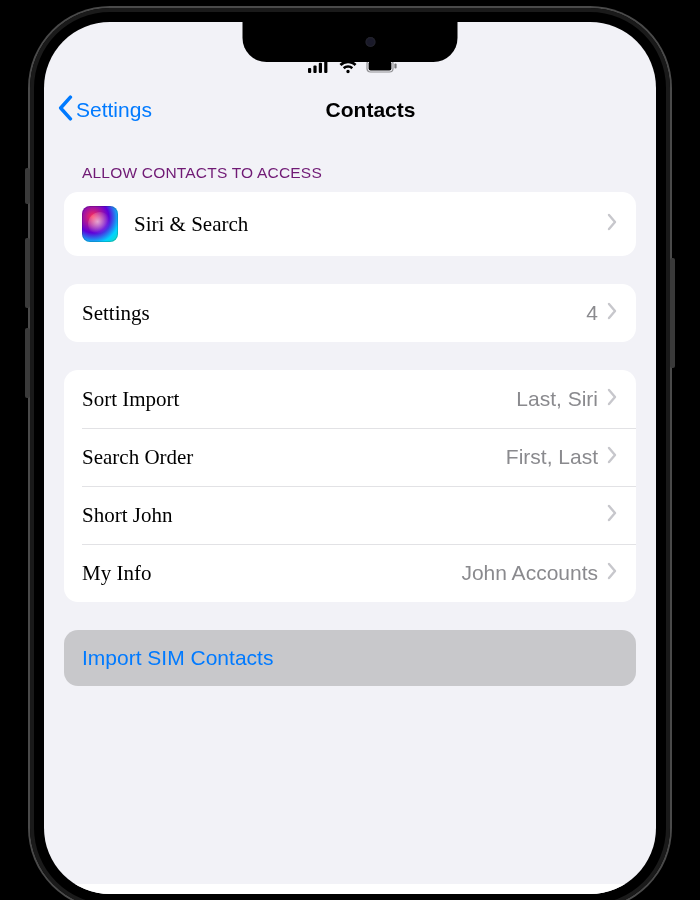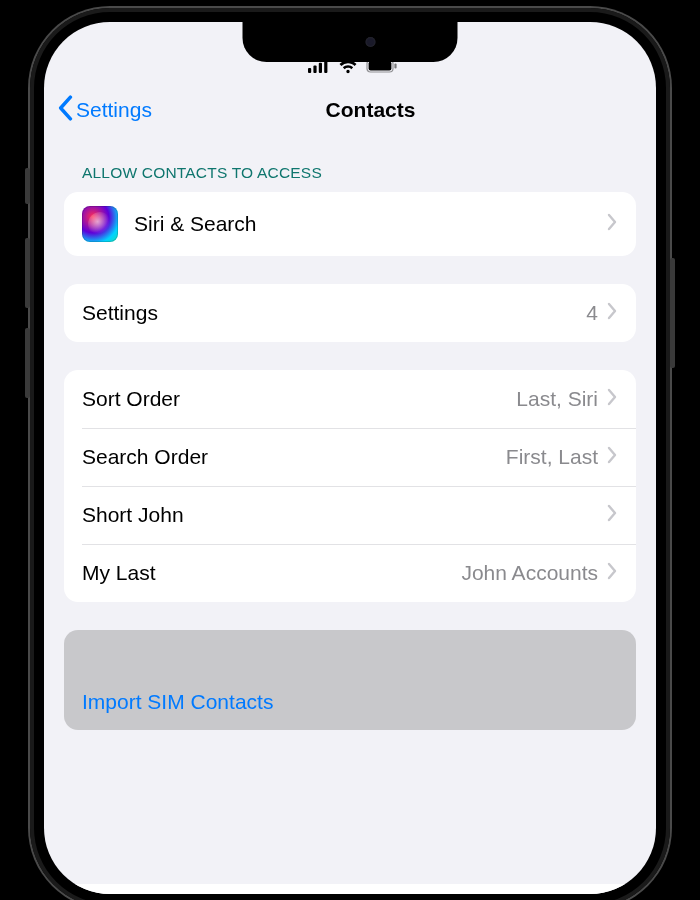--- a/index.html
+++ b/index.html
@@ -103,21 +103,21 @@
     .content {
       position: absolute;
       top: 120px;
       left: 0; right: 0;
       bottom: 0;
       overflow: hidden;
       padding: 0 20px;
     }
     .section-header {
       font-size: 15.5px;
-      color: #0f766e;
+      color: #701a75;
       letter-spacing: 0.2px;
       margin: 22px 18px 10px 18px;
       text-transform: uppercase;
     }
     .group {
       background: #fff;
       border-radius: 14px;
       overflow: hidden;
       margin-bottom: 28px;
     }
@@ -130,21 +130,21 @@
       color: #000;
       position: relative;
     }
     .row + .row::before {
       content: "";
       position: absolute;
       top: 0; left: 18px; right: 0;
       height: 1px;
       background: #e2e2e5;
     }
-    .row .label { flex: 1; }
+    .row .label { flex: 1; font-family: Liberation Serif, serif; }
     .row .value { color: #8a8a8e; font-size: 21px; margin-right: 8px; }
     .row .chevron { color: #c7c7cc; }
     .siri-icon {
       width: 36px; height: 36px;
       border-radius: 8px;
       margin-right: 16px;
       background: radial-gradient(circle at 30% 30%, #ff2d55, #5e00d9 45%, #00d2ff 75%, #18e0b0 100%);
       box-shadow: inset 0 0 0 1px rgba(0,0,0,0.15);
       position: relative;
     }
@@ -158,21 +158,20 @@
       background: #c8c8cb;
       border-radius: 14px;
       overflow: hidden;
       margin-bottom: 0;
     }
     .action-row {
       display:flex; align-items:flex-end;
       padding: 16px 18px;
       font-size: 21px;
       color: #007aff;
-      margin-top: 44px;
     }
     .bottom-fade{
       position:absolute; left:0; right:0; bottom:0; height:10px;
       background:#fff;
     }
   </style>
 </head>
 <body>
 
 <div class="device-frame">
@@ -246,21 +245,21 @@
           <span class="chevron">
             <svg width="12" height="18" viewBox="0 0 10 18">
                 <path d="M2 2 L8 9 L2 16" stroke="#c7c7cc" stroke-width="2.4" fill="none" stroke-linecap="round" stroke-linejoin="round"></path>
               </svg>
           </span>
         </div>
       </div>
 
       <div class="group">
         <div class="row">
-          <div class="label">Sort Order</div>
+          <div class="label">Sort Import</div>
           <div class="value">Last, Siri</div>
           <span class="chevron">
             <svg width="12" height="18" viewBox="0 0 10 18">
                 <path d="M2 2 L8 9 L2 16" stroke="#c7c7cc" stroke-width="2.4" fill="none" stroke-linecap="round" stroke-linejoin="round"></path>
               </svg>
           </span>
         </div>
         <div class="row">
           <div class="label">Search Order</div>
           <div class="value">First, Last</div>
@@ -273,21 +272,21 @@
         <div class="row">
           <div class="label">Short John</div>
           <div class="value"></div>
           <span class="chevron">
             <svg width="12" height="18" viewBox="0 0 10 18">
                 <path d="M2 2 L8 9 L2 16" stroke="#c7c7cc" stroke-width="2.4" fill="none" stroke-linecap="round" stroke-linejoin="round"></path>
               </svg>
           </span>
         </div>
         <div class="row">
-          <div class="label">My Last</div>
+          <div class="label">My Info</div>
           <div class="value">John Accounts</div>
           <span class="chevron">
             <svg width="12" height="18" viewBox="0 0 10 18">
                 <path d="M2 2 L8 9 L2 16" stroke="#c7c7cc" stroke-width="2.4" fill="none" stroke-linecap="round" stroke-linejoin="round"></path>
               </svg>
           </span>
         </div>
       </div>
 
       <div class="action-group">

